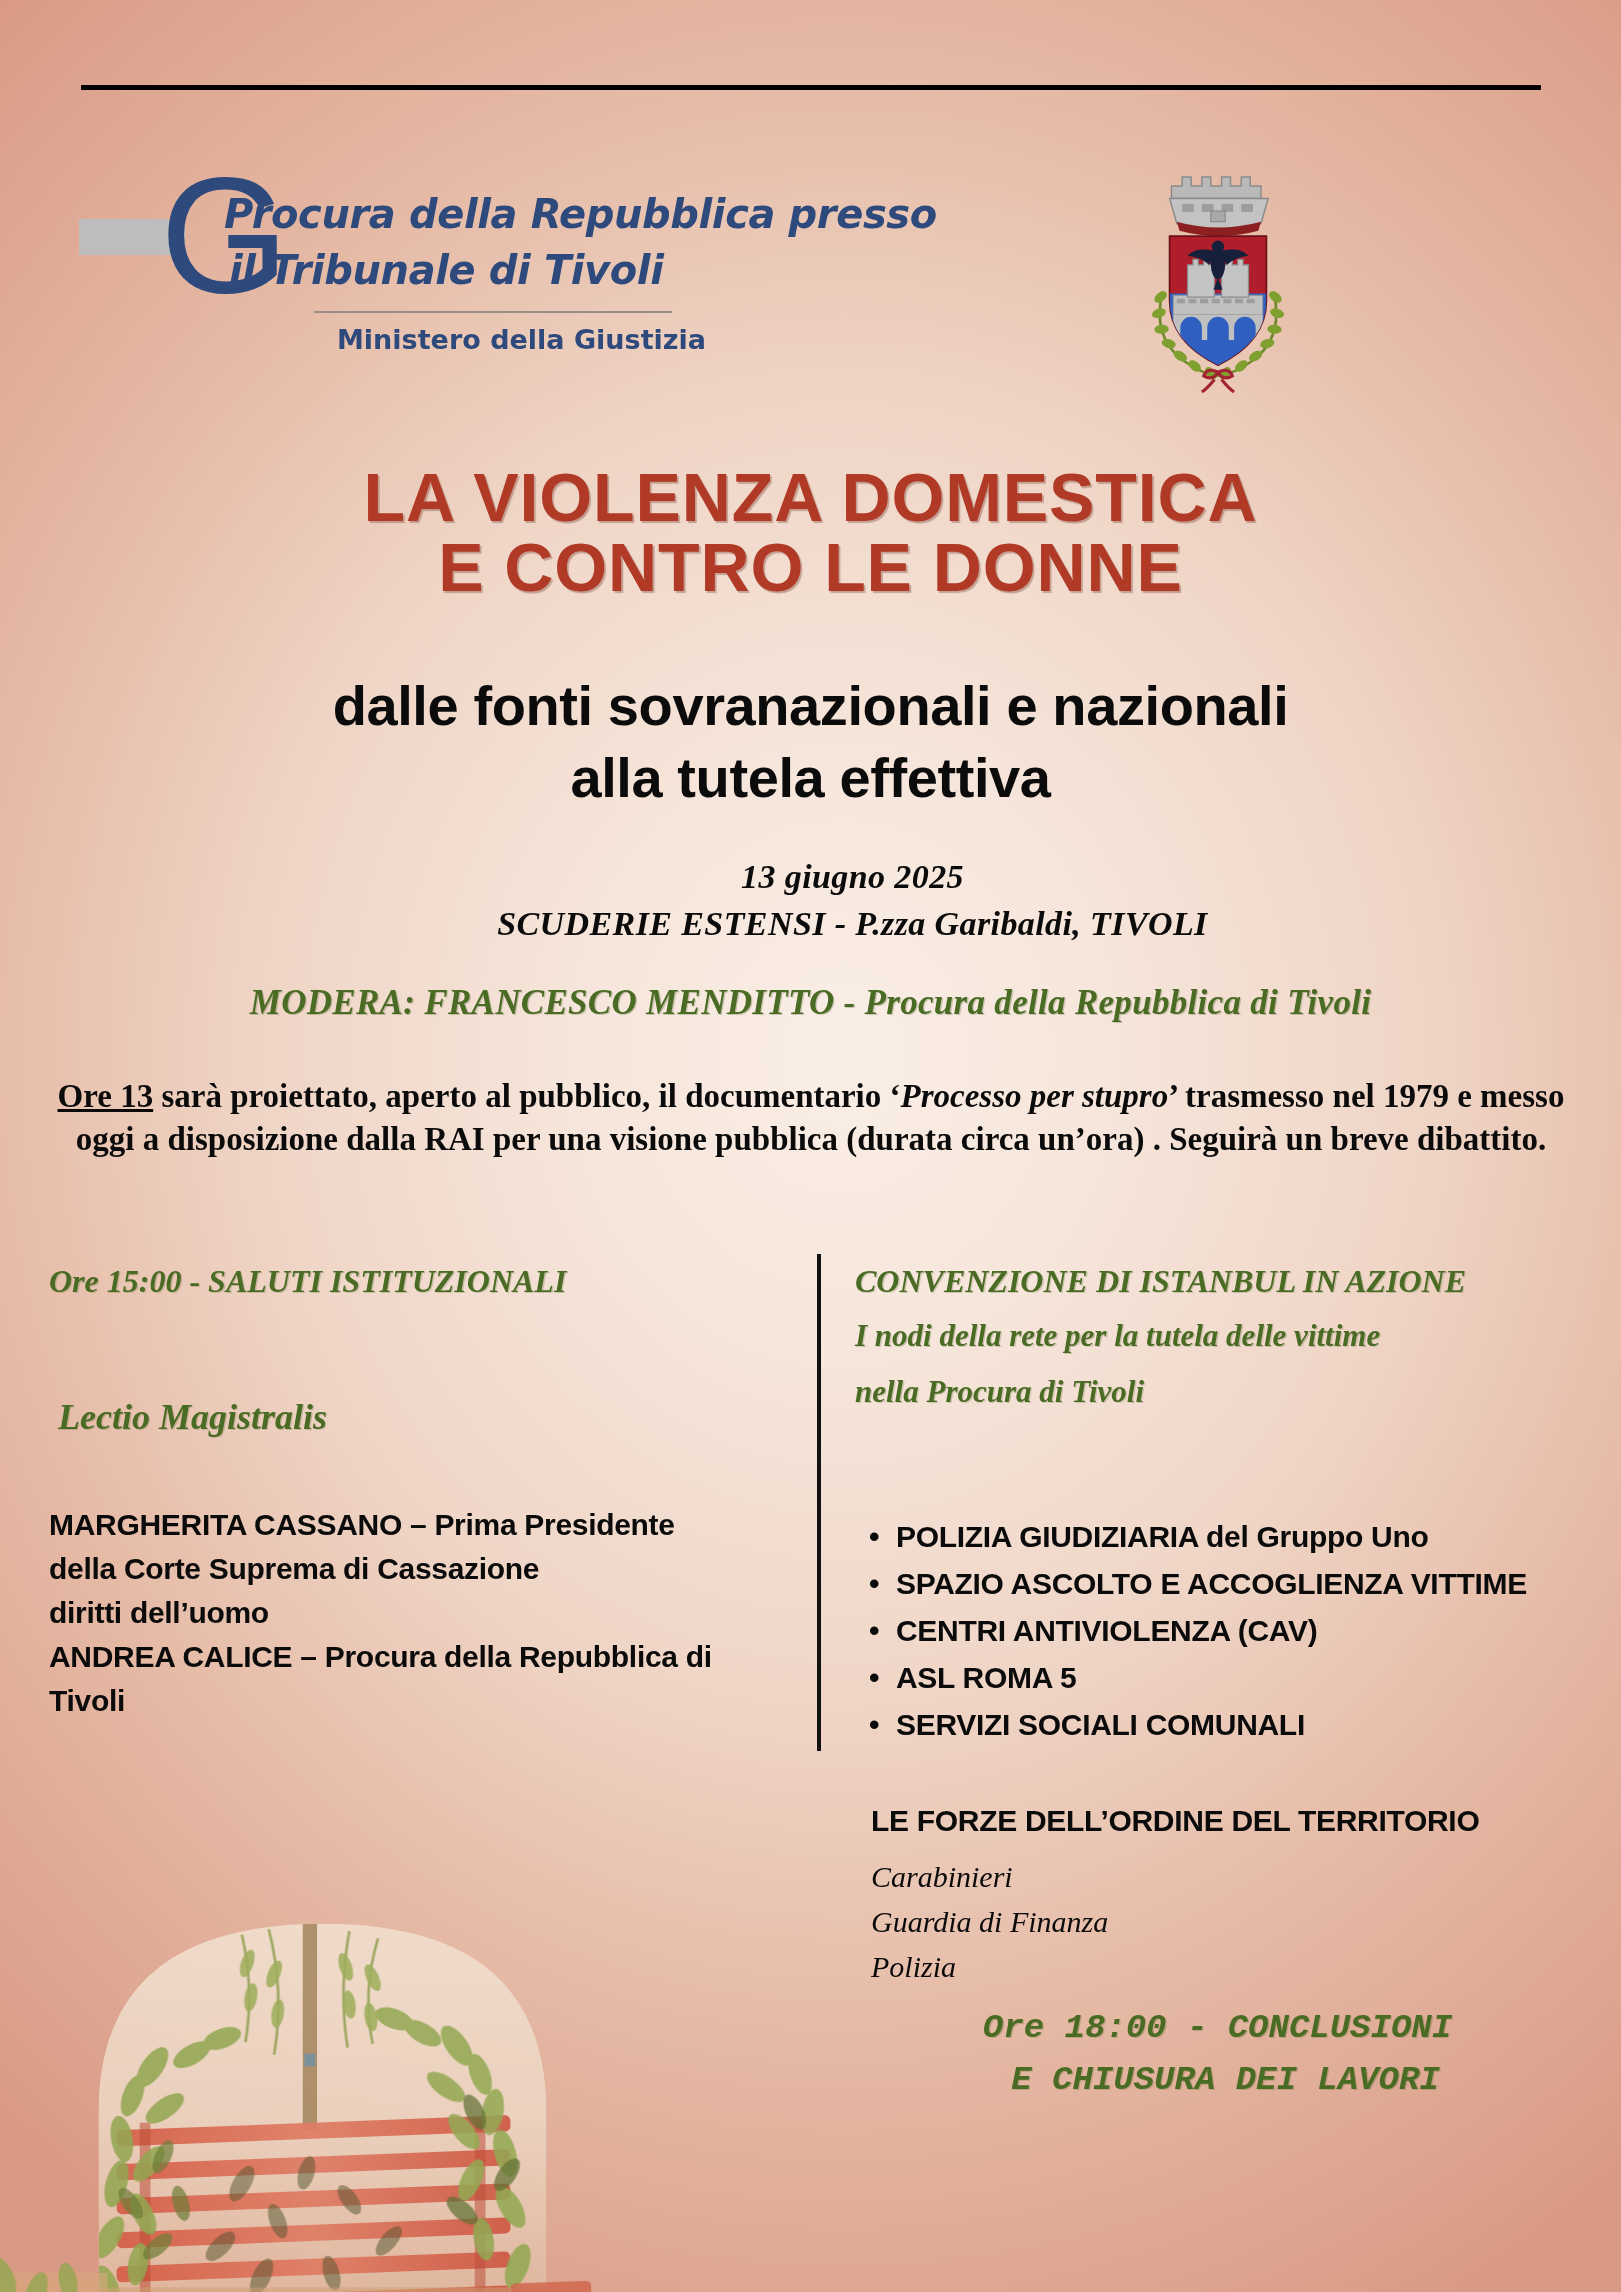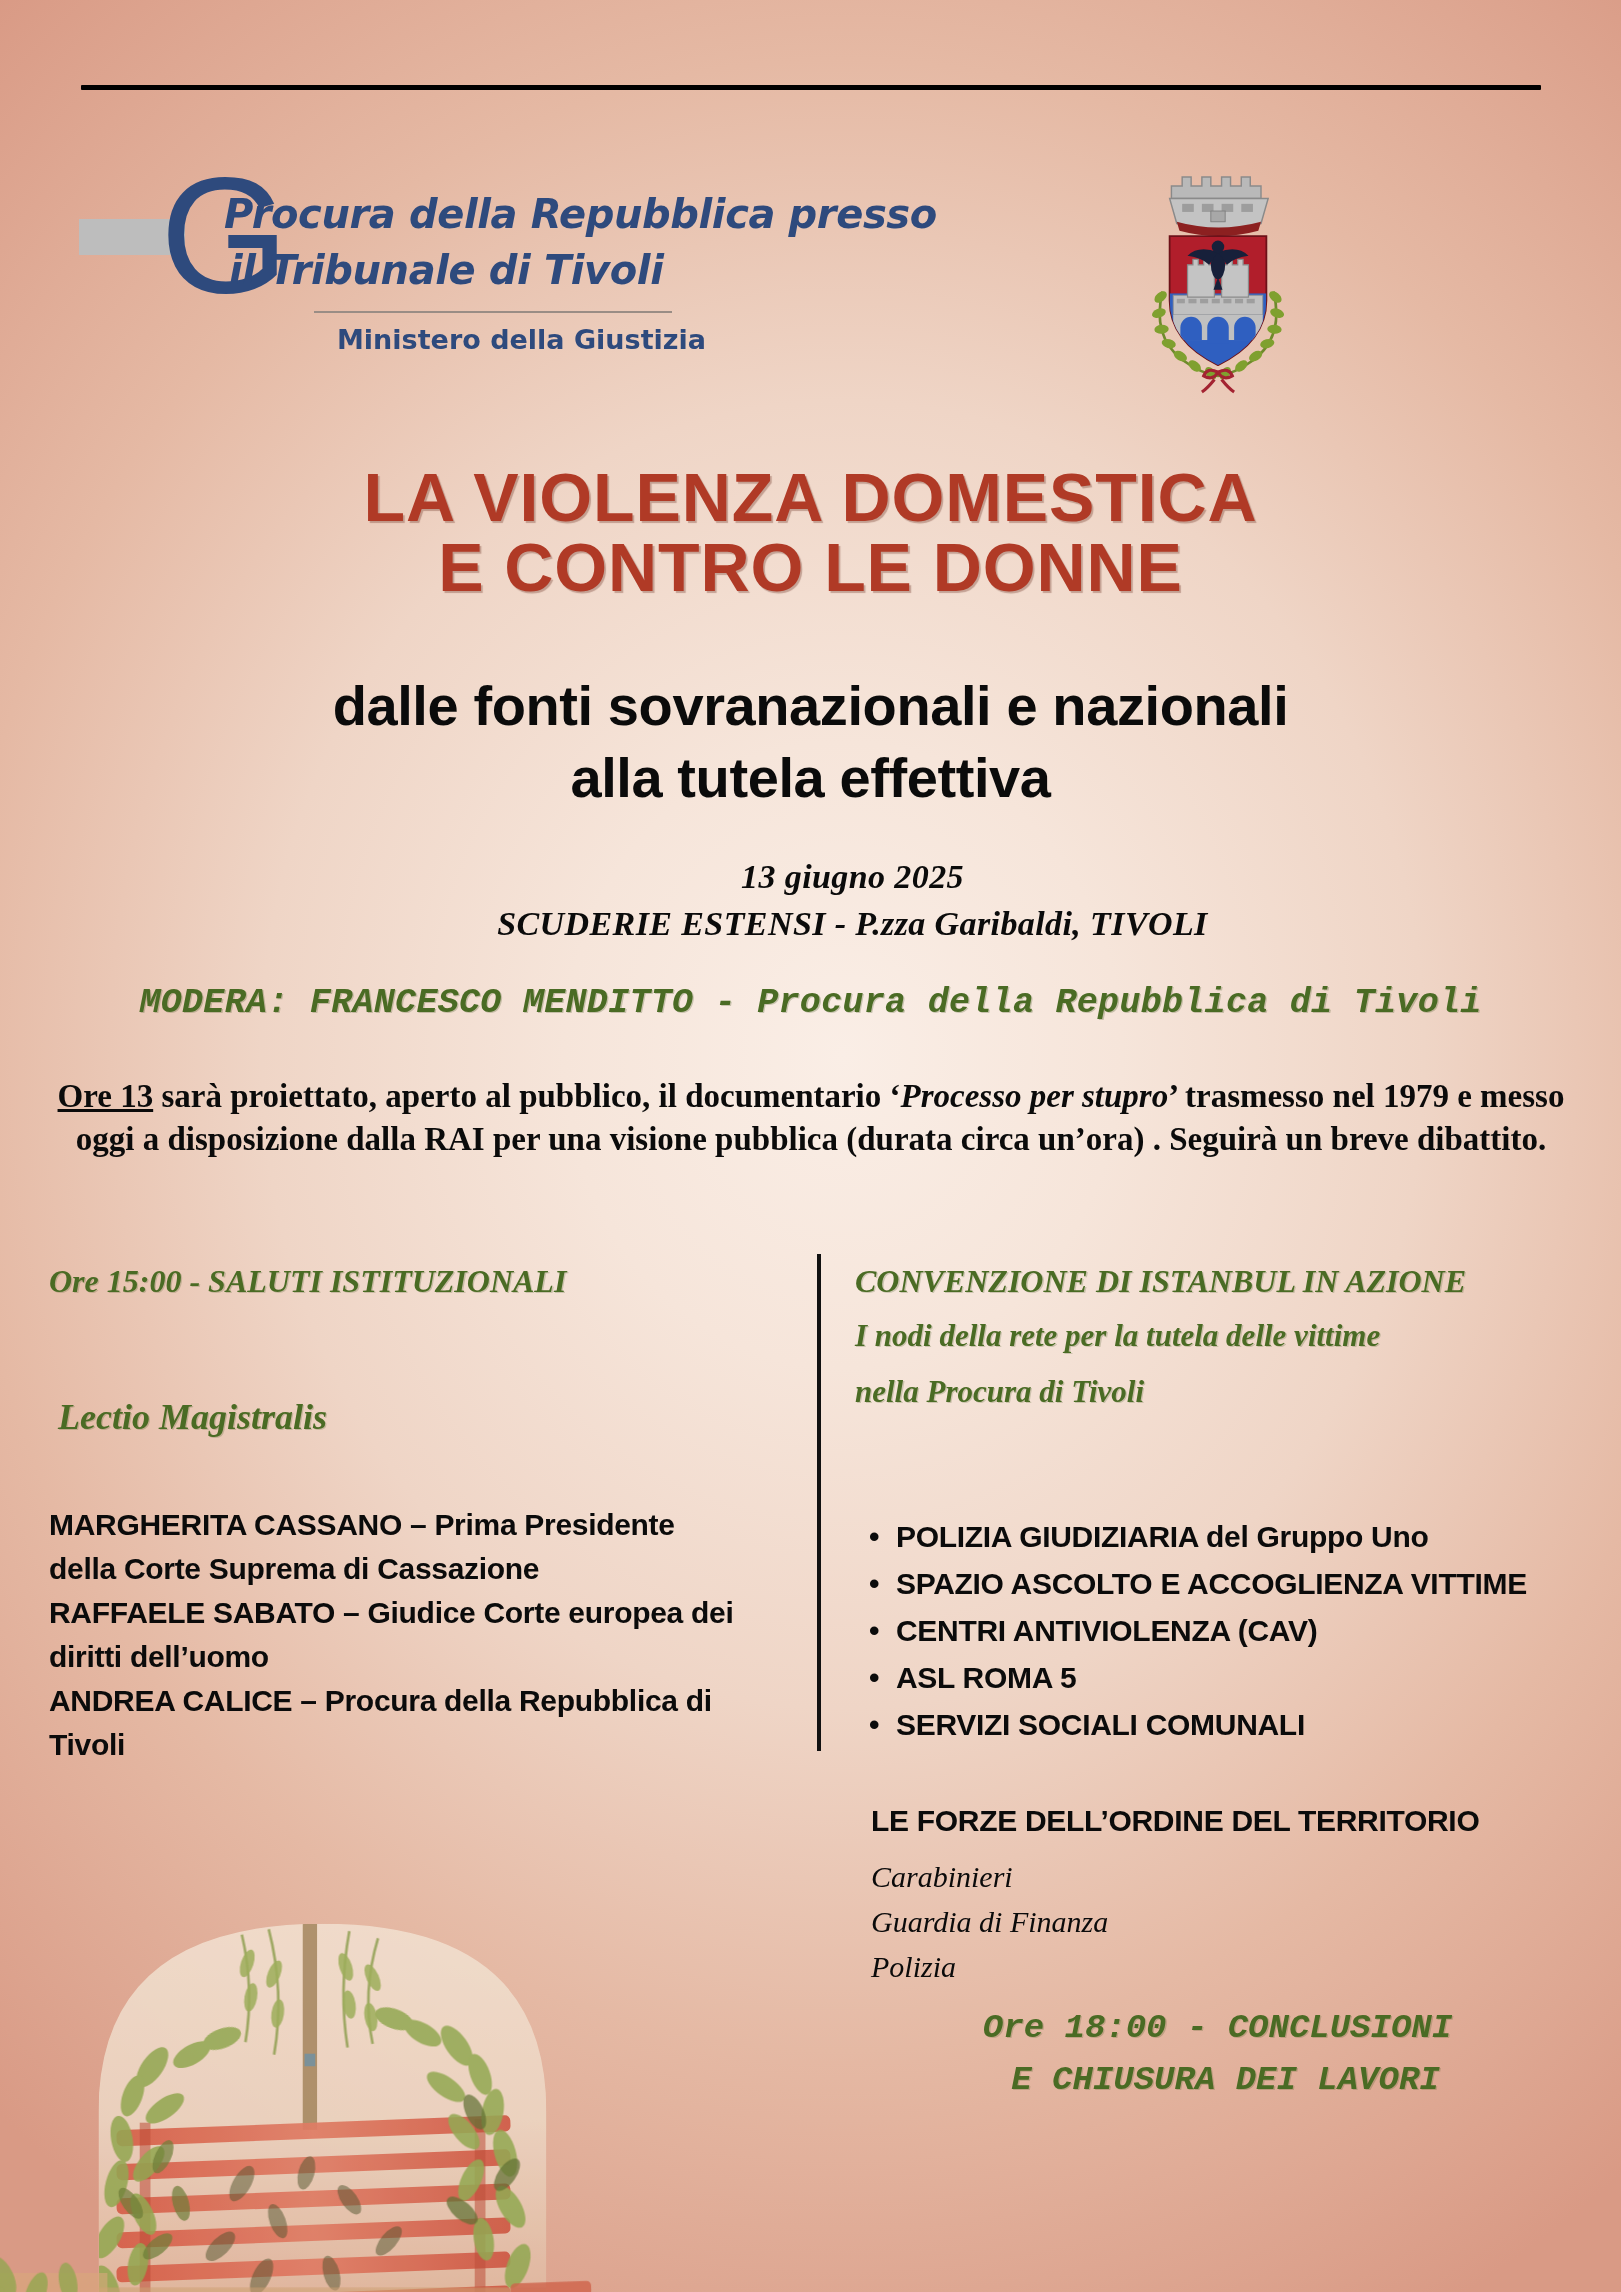--- a/index.html
+++ b/index.html
@@ -157,21 +157,21 @@
   }
 
   
   #moderator {
     position: absolute;
     left: 0;
     top: 983px;
     width: 1621px;
     text-align: center;
     color: #4a6b24;
-    font-family: Liberation Mono, monospace;
+    font-family: Liberation Serif, serif;
     font-weight: bold;
     font-style: italic;
     font-size: 35px;
     letter-spacing: 0.3px;
     text-shadow: 1.3px 1.3px 0 rgba(60, 80, 25, 0.25);
   }
 
   
   #documentary {
     position: absolute;
@@ -444,21 +444,20 @@
   <div id="documentary"><span class="u">Ore 13</span><span> sarà proiettato, aperto al pubblico, il documentario ‘</span><span class="it">Processo per stupro</span><span>’ trasmesso nel 1979 e messo oggi a disposizione dalla RAI per una visione pubblica (durata circa un’ora) . Seguirà un breve dibattito.</span></div>
 
   <div id="col-divider"></div>
 
   <div id="col-left">
     <div class="green-head" id="saluti">Ore 15:00 - SALUTI ISTITUZIONALI</div>
     <div class="green-head" id="lectio">Lectio Magistralis</div>
     <ul class="speaker-list">
       <li>MARGHERITA CASSANO – Prima Presidente</li>
       <li>della Corte Suprema di Cassazione</li>
-      <li>RAFFAELE SABATO – Giudice Corte europea dei</li>
       <li>diritti dell’uomo</li>
       <li>ANDREA CALICE – Procura della Repubblica di</li>
       <li>Tivoli</li>
     </ul>
   </div>
 
   <div id="col-right">
     <div class="green-head" id="istanbul-head">CONVENZIONE DI ISTANBUL IN AZIONE</div>
     <div class="green-head" id="istanbul-sub">
       <div>I nodi della rete per la tutela delle vittime</div>

